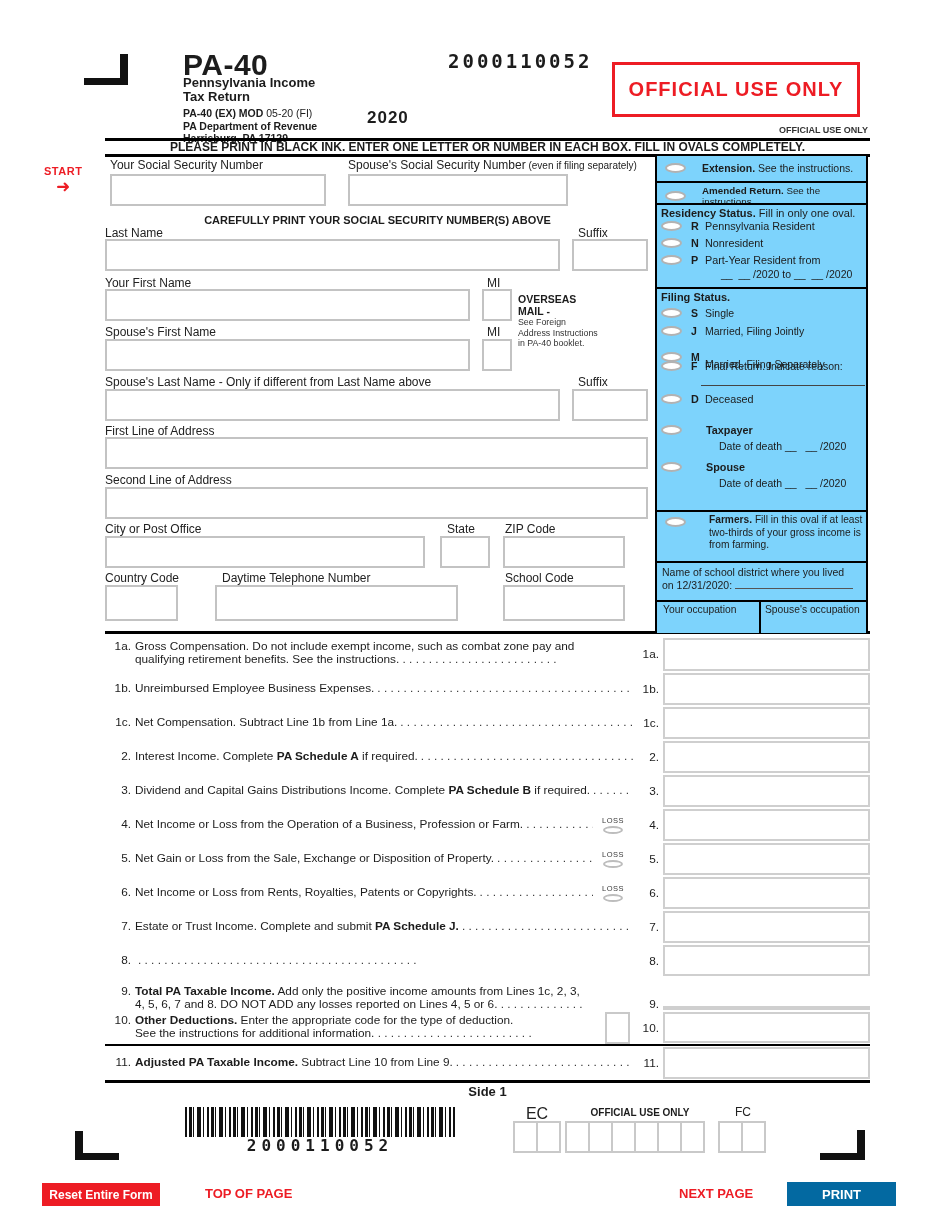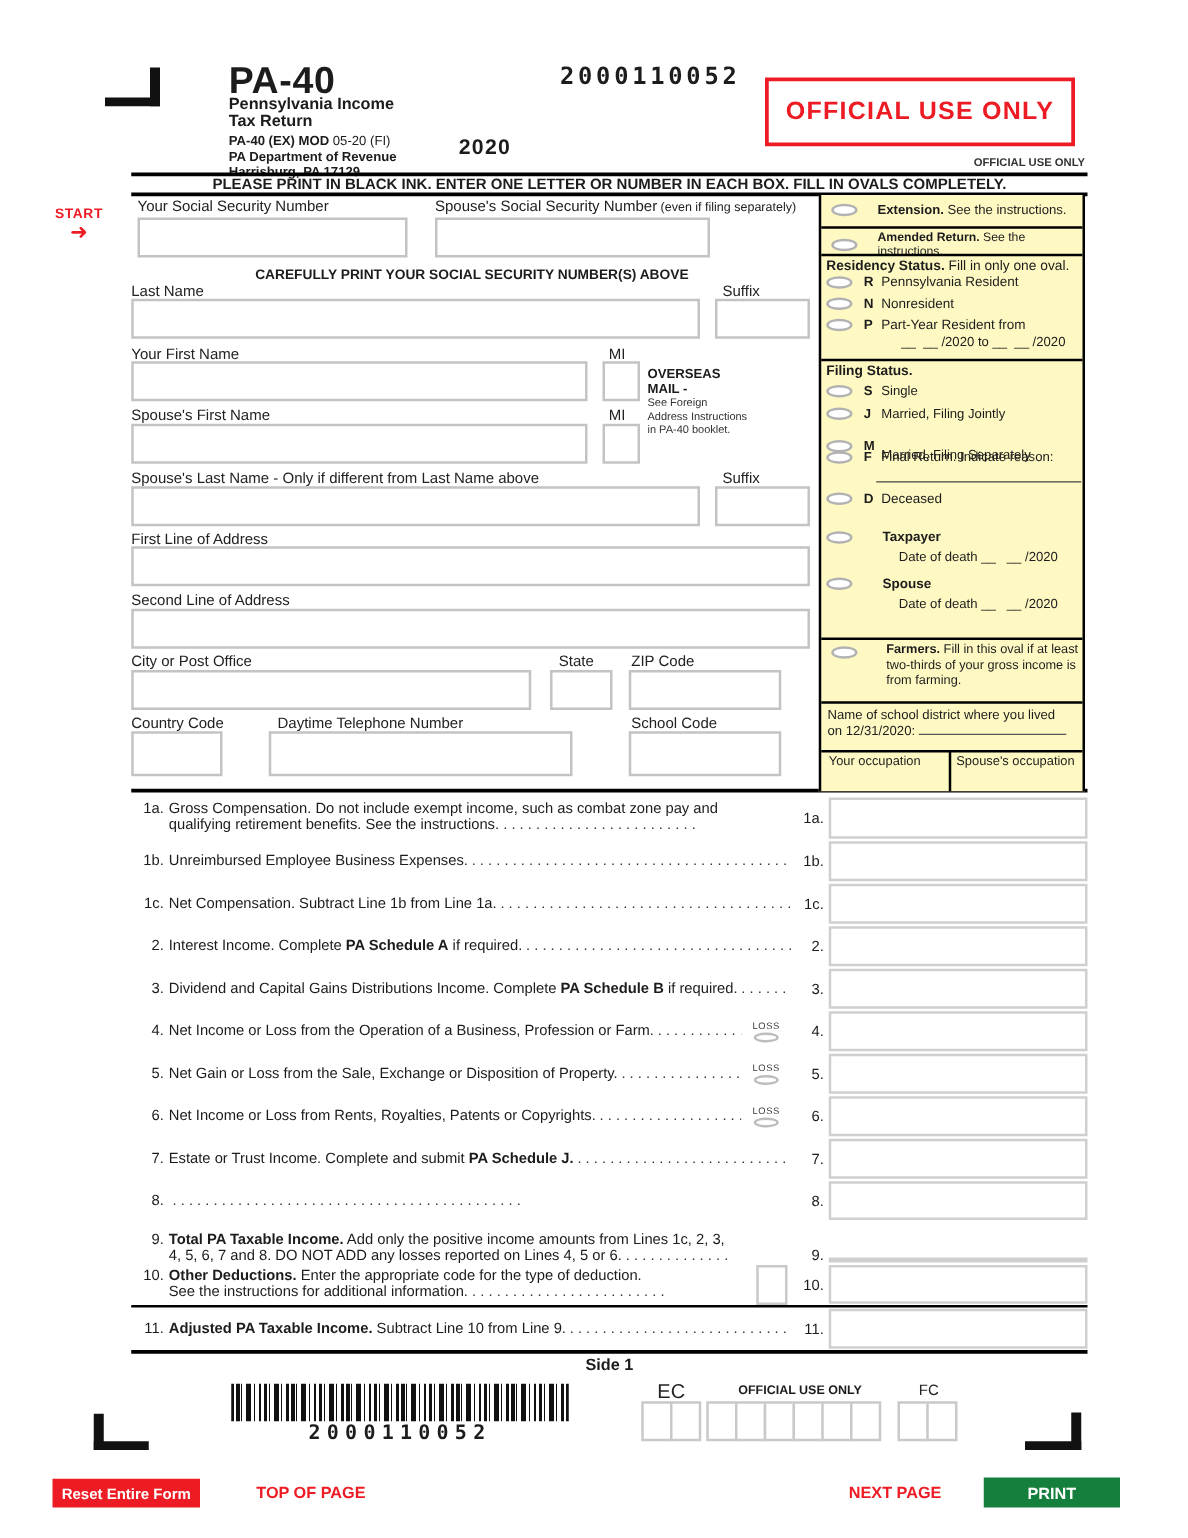--- a/index.html
+++ b/index.html
@@ -9,21 +9,21 @@
   .b{font-weight:bold}
   .red{color:#ED1C24}
   .lbl{font-size:12px;color:#222;white-space:nowrap}
   .smlbl{font-size:10px;color:#222}
   .ibox{position:absolute;background:#fff;border:2px solid #c3c3c3}
   .corner{position:absolute}
   .oval{display:inline-block;width:21px;height:10px;border:2px solid #b2b2b2;border-radius:50%;background:#fff;flex:0 0 21px}
   .banner{position:absolute;left:105px;top:138px;width:765px;border-top:3px solid #000;border-bottom:3px solid #000;text-align:center;font-weight:bold;font-size:12px;line-height:13px}
   .pre-space{white-space:pre-wrap}
   
-  #panel{position:absolute;left:655px;top:156px;width:213px;height:477px;border-left:2.5px solid #000;border-right:2px solid #000;background:#fef9c3}
+  #panel{position:absolute;left:655px;top:156px;width:213px;height:477px;border-left:2.5px solid #000;border-right:2px solid #000;background:#7dd3fc}
   .pdiv{position:absolute;left:0;width:100%;height:2px;background:#000}
   .prow{position:absolute;display:flex;align-items:center;gap:6px;font-size:10.5px}
   .opt{position:absolute;display:flex;align-items:center;font-size:10.8px}
   .opt .code{font-weight:bold;width:14px;margin-left:9px;flex:0 0 14px}
   .ptxt{font-size:10.5px;line-height:12.5px}
   
   #income{position:absolute;left:105px;top:637px;width:765px;border-bottom:3px solid #000}
   .income-row{display:flex;align-items:stretch;width:100%}
   .income-row.sep{border-top:2.5px solid #000}
   .line-text{flex:1 1 auto;min-width:0;font-size:11.8px;line-height:13px;color:#1c1c1c}
@@ -366,13 +366,13 @@
     <span class="cell"></span>
   </div>
 <div class="cellrow" id="fc-cells" style="left:718px;top:1121px">
     <span class="cell"></span>
     <span class="cell"></span>
   </div>
 
 <button class="btn" style="left:42px;top:1183px;width:118px;height:23px;background:#ED1C24;font-size:12px">Reset Entire Form</button>
 <div class="abs red b" style="left:205px;top:1186px;font-size:13px;cursor:pointer">TOP OF PAGE</div>
 <div class="abs red b" style="left:679px;top:1186px;font-size:13px;cursor:pointer">NEXT PAGE</div>
-<button class="btn" style="left:787px;top:1182px;width:109px;height:24px;background:#15803d;font-size:13px">PRINT</button>
+<button class="btn" style="left:787px;top:1182px;width:109px;height:24px;background:#0369a1;font-size:13px">PRINT</button>
 
 </body></html>

